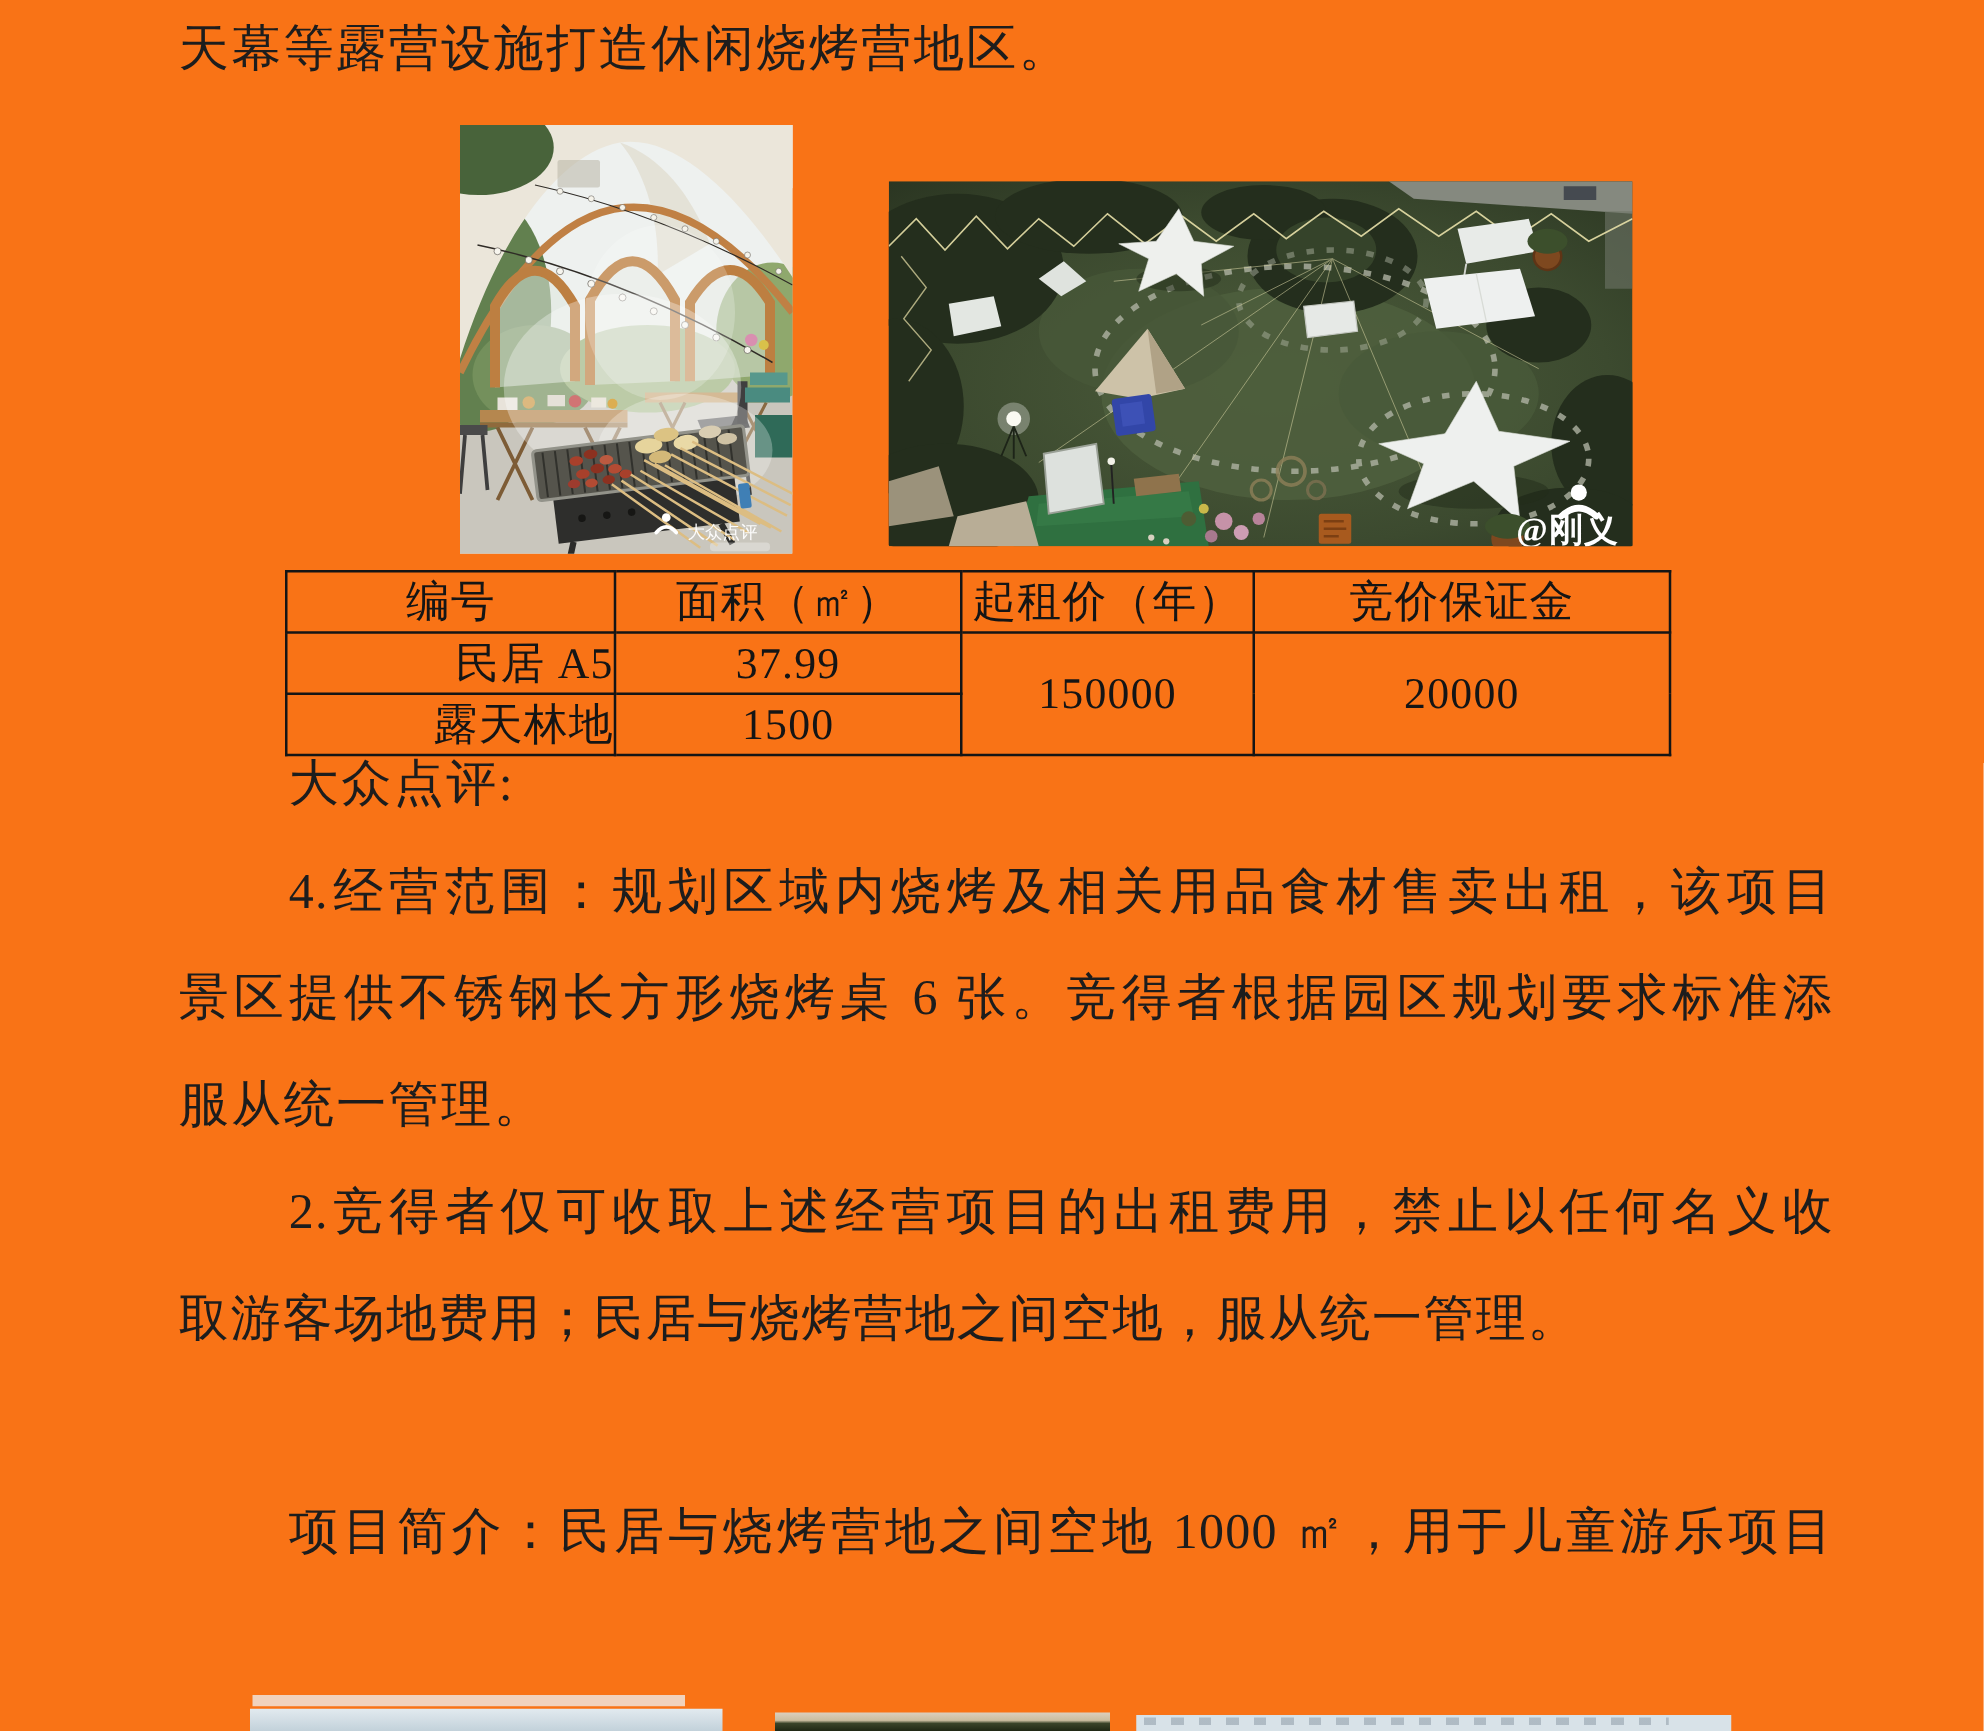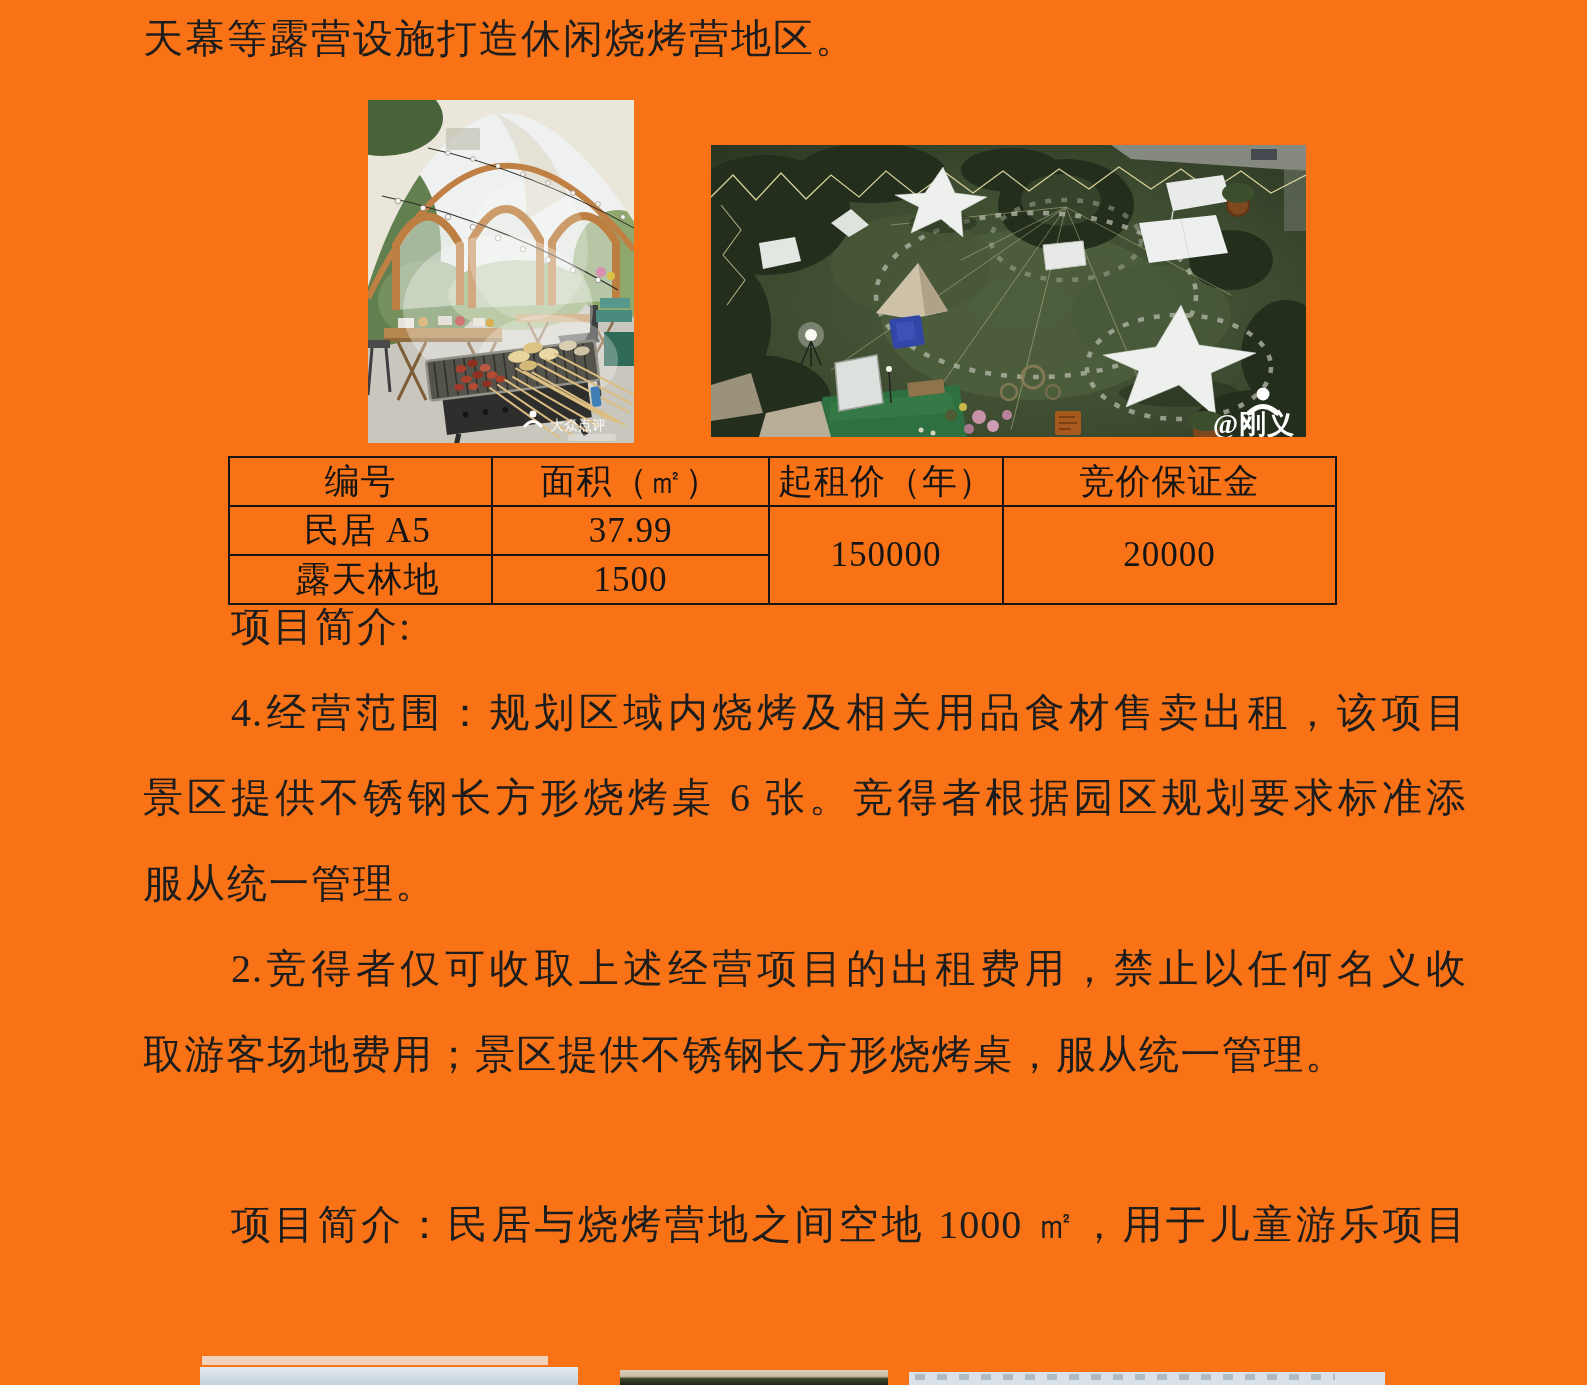--- a/index.html
+++ b/index.html
@@ -7,21 +7,21 @@
     position:relative;width:1587px;height:1385px;background:#f97316;overflow:hidden;
     font-family:"Liberation Serif","DejaVu Serif",serif;color:#1d1d1d;
   }
   .tl{position:absolute;font-size:40px;line-height:50px;letter-spacing:2px;white-space:nowrap;}
   .just{white-space:normal;letter-spacing:1px;text-align:justify;text-align-last:justify;text-justify:inter-character;height:50px;overflow:hidden;}
   .photo{position:absolute;display:block;}
   table.lease{position:absolute;left:228px;top:456px;width:1107px;border-collapse:collapse;table-layout:fixed;font-size:35px;color:#151515;}
   table.lease th,table.lease td{border:2px solid #151515;padding:0;height:40px;vertical-align:middle;font-weight:normal;letter-spacing:1px;}
   table.lease th{text-align:center;}
   td.ctr{text-align:center;}
-  td.lft{text-align:center;padding-left:14px !important;}
+  td.lft{text-align:right;padding-left:14px !important;}
   .strip{position:absolute;}
   #strip-left{left:200px;top:1367px;width:378px;height:18px;background:linear-gradient(#e2eaef,#c2d1da);}
   #strip-left-halo{left:202px;top:1356px;width:346px;height:9px;background:#eef2f5;opacity:.75;}
   #strip-mid{left:620px;top:1370px;width:268px;height:15px;background:linear-gradient(#dccfbe 0%,#cabd9f 42%,#3a4429 58%,#1f2714 100%);}
   #strip-right{left:909px;top:1372px;width:476px;height:13px;background:#d8e2e8;overflow:hidden;}
   #strip-right .smudge{position:absolute;left:6px;top:2px;width:420px;height:6px;
     background:repeating-linear-gradient(90deg,rgba(100,115,130,.35) 0 10px,rgba(100,115,130,0) 10px 22px);}
 </style>
 </head>
 <body>
@@ -260,26 +260,26 @@
       <td class="ctr" rowspan="2">150000</td>
       <td class="ctr" rowspan="2">20000</td>
     </tr>
     <tr>
       <td class="lft">露天林地</td>
       <td class="ctr">1500</td>
     </tr>
   </tbody>
     </table>
 
-  <div class="tl" style="left:231px;top:602px;">项目简介:</div>
+  <div class="tl" style="left:231px;top:602px;">大众点评:</div>
   <div class="tl just" style="left:231px;top:688px;width:1236px;">4.经营范围：规划区域内烧烤及相关用品食材售卖出租，该项目</div>
   <div class="tl just" style="left:143px;top:773px;width:1324px;">景区提供不锈钢长方形烧烤桌 6 张。竞得者根据园区规划要求标准添</div>
   <div class="tl" style="left:143px;top:859px;">服从统一管理。</div>
   <div class="tl just" style="left:231px;top:944px;width:1236px;">2.竞得者仅可收取上述经营项目的出租费用，禁止以任何名义收</div>
-  <div class="tl" style="left:143px;top:1030px;letter-spacing:1.5px;">取游客场地费用；景区提供不锈钢长方形烧烤桌，服从统一管理。</div>
+  <div class="tl" style="left:143px;top:1030px;letter-spacing:1.5px;">取游客场地费用；民居与烧烤营地之间空地，服从统一管理。</div>
   <div class="tl just" style="left:231px;top:1200px;width:1236px;">项目简介：民居与烧烤营地之间空地 1000 ㎡，用于儿童游乐项目</div>
 
   <div class="strip" id="strip-left-halo"></div>
   <div class="strip" id="strip-left"></div>
   <div class="strip" id="strip-mid"></div>
   <div class="strip" id="strip-right">
       <div class="smudge"></div>
     </div>
 
 </div>

